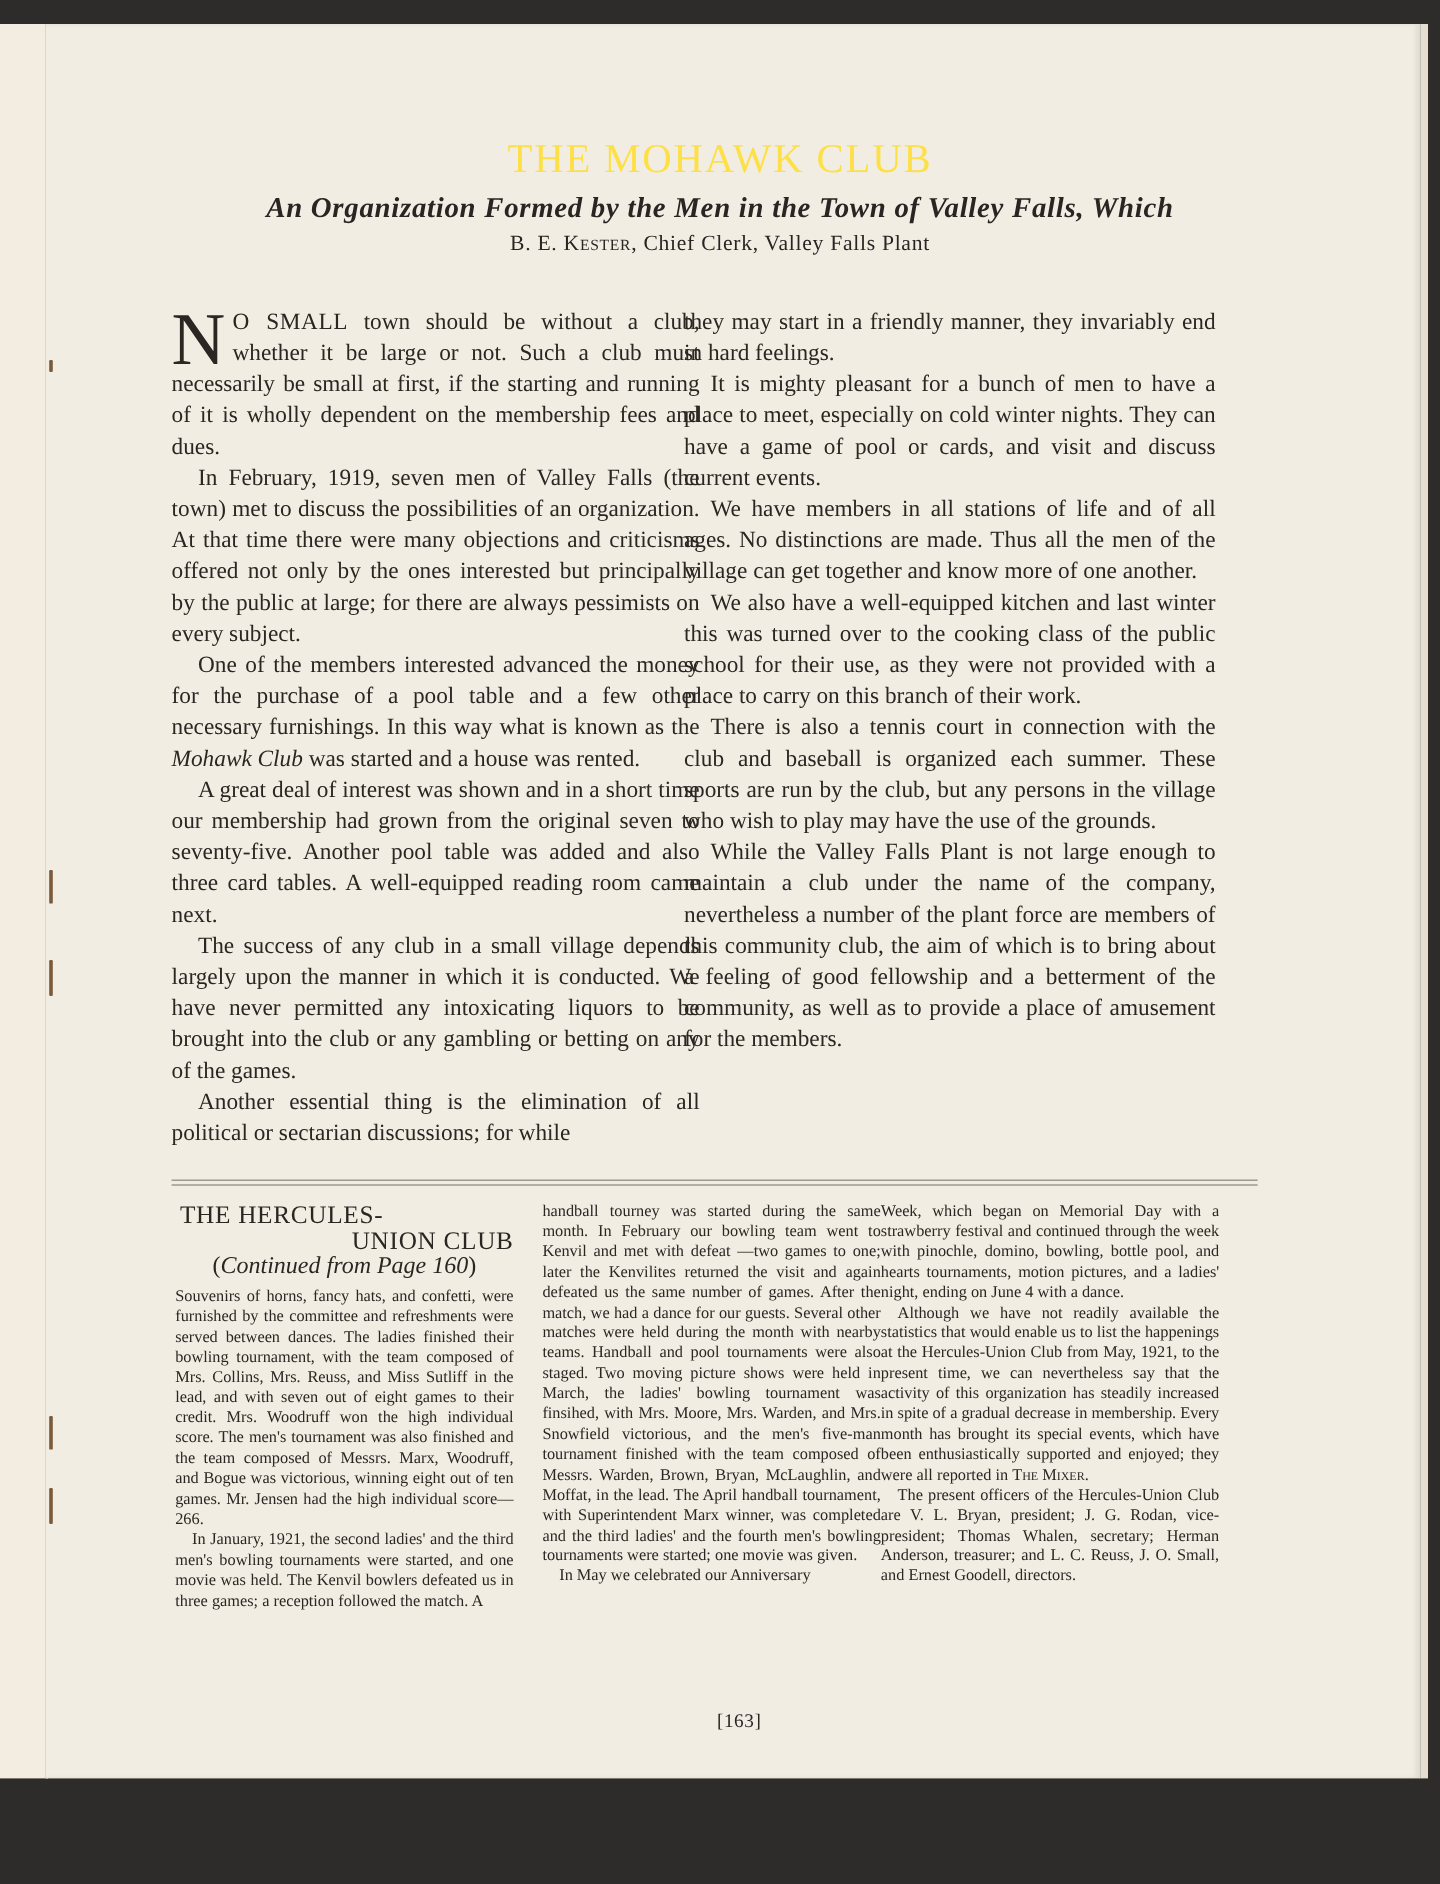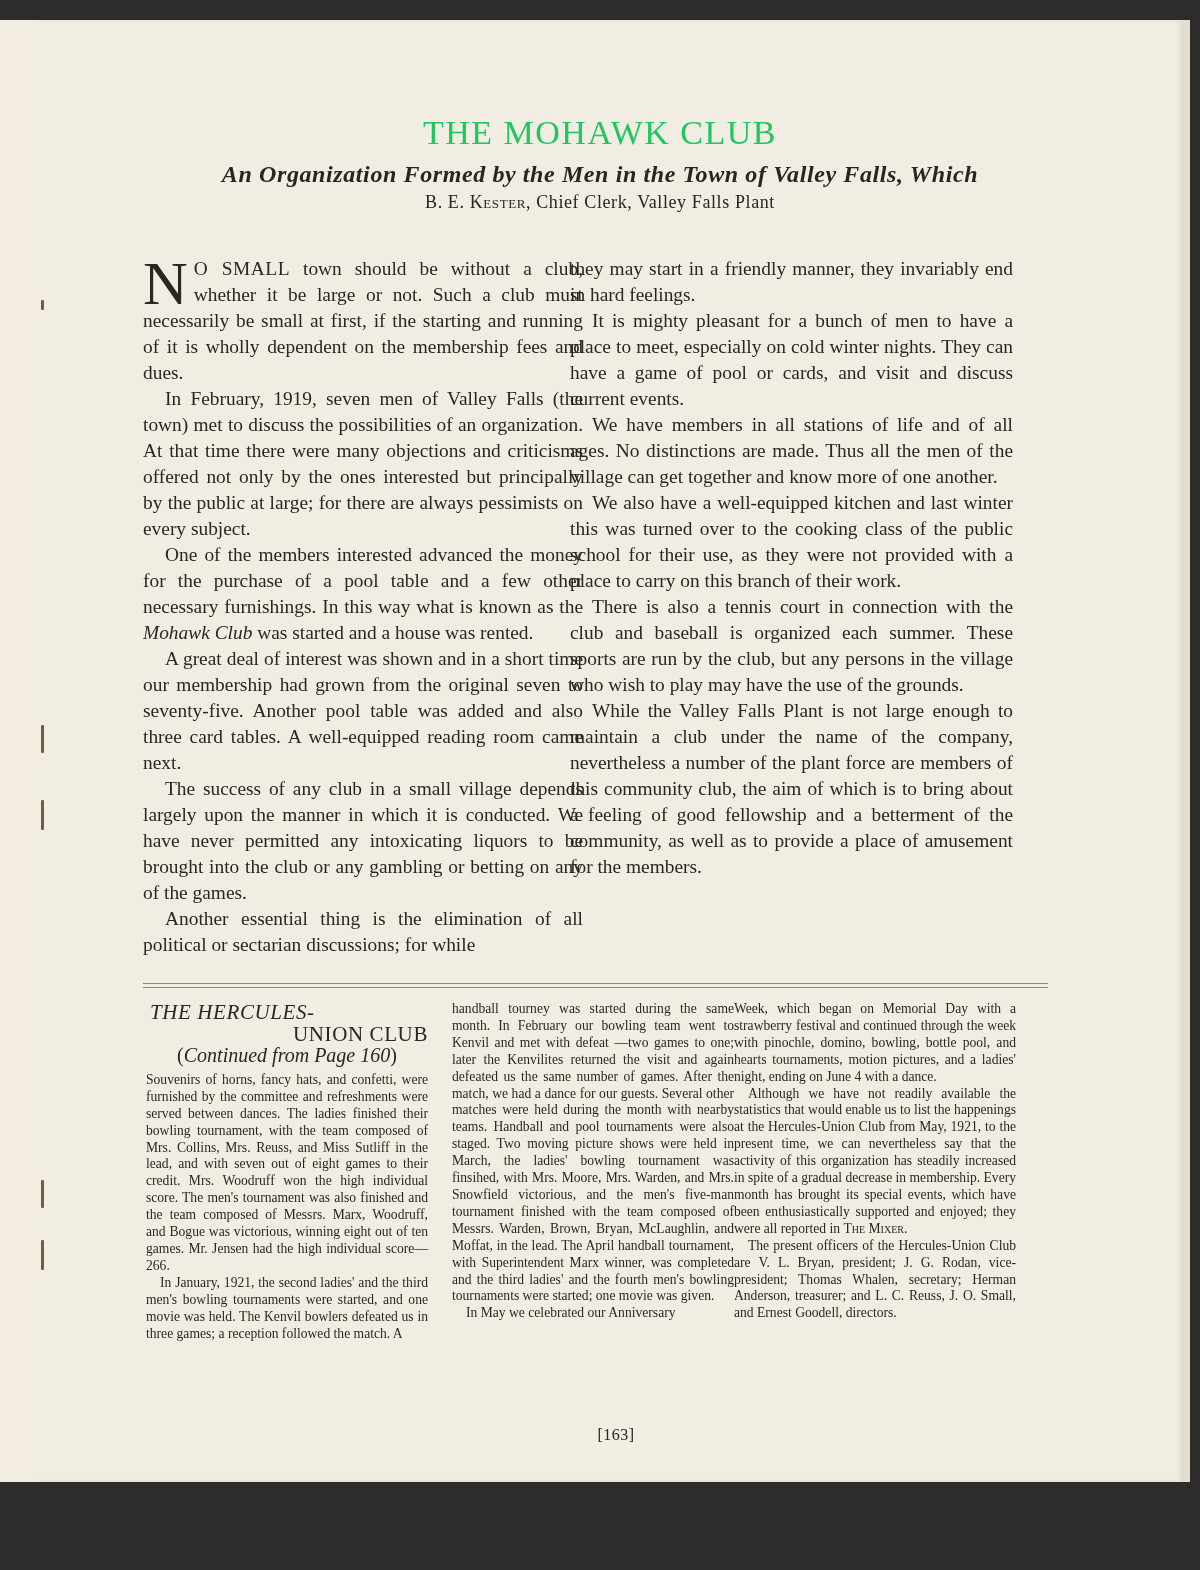--- a/index.html
+++ b/index.html
@@ -54,21 +54,21 @@
       left: 100px;
       width: 1000px;
       top: 114px;
       text-align: center;
     }
     .title {
       font-size: 34px;
       letter-spacing: 1.5px;
       margin: 0;
       font-weight: normal;
-      color: #22c55e;
+      color: #fde047;
     }
     .subtitle {
       font-style: italic;
       font-size: 24px;
       line-height: 21px;
       margin: 12px 0 0 0;
       letter-spacing: 0.6px;
       font-weight: bold;
     }
     .byline {
@@ -137,21 +137,21 @@
     .sub-b { left: 452px; }
     .sub-c { left: 734px; font-family: Liberation Serif, serif; }
 
     .sub-title {
       font-size: 21px;
       line-height: 22px;
       letter-spacing: 0.6px;
       margin: 0;
       font-weight: normal;
     }
-    .sub-title .line1 { display: block; text-align: left; padding-left: 4px; font-style: italic; }
+    .sub-title .line1 { display: block; text-align: left; padding-left: 4px; }
     .sub-title .line2 { display: block; text-align: right; }
     .sub-continued {
       text-align: center;
       font-size: 20px;
       margin: 2px 0 8px 0;
     }
     .sub-continued i { font-style: italic; }
 
     .page-number {
       position: absolute;

